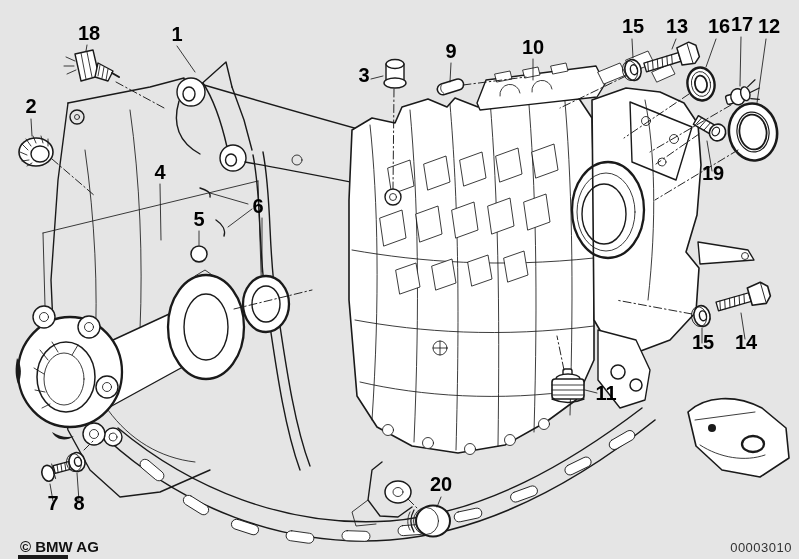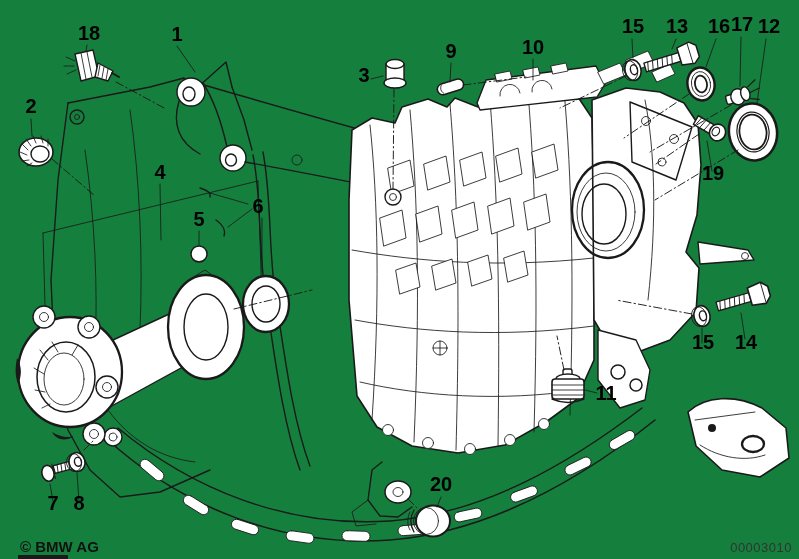--- a/index.html
+++ b/index.html
@@ -1,16 +1,16 @@
 <!DOCTYPE html>
 <html><head>
 <meta charset="utf-8">
 <style>
   html,body{margin:0;padding:0;background:#fff;}
-  #stage{position:relative;width:799px;height:559px;background:#15803d;overflow:hidden;
+  #stage{position:relative;width:799px;height:559px;background:#e5e5e5;overflow:hidden;
          font-family:"Liberation Sans",sans-serif;}
   svg{position:absolute;left:0;top:0;}
   .ln{fill:none;stroke:#1a1a1a;stroke-width:1.4;stroke-linecap:round;stroke-linejoin:round;}
   .w{fill:#fff;}
   .thick{stroke-width:2.3;}
   .thin{stroke-width:0.85;}
   .dd{stroke-dasharray:8 3 1.5 3;stroke-width:0.95;}
   .blk{fill:#1a1a1a;stroke:none;}
   .callout{font-family:"Liberation Sans",sans-serif;font-size:20px;font-weight:bold;
            fill:#000;text-anchor:middle;cursor:pointer;}

